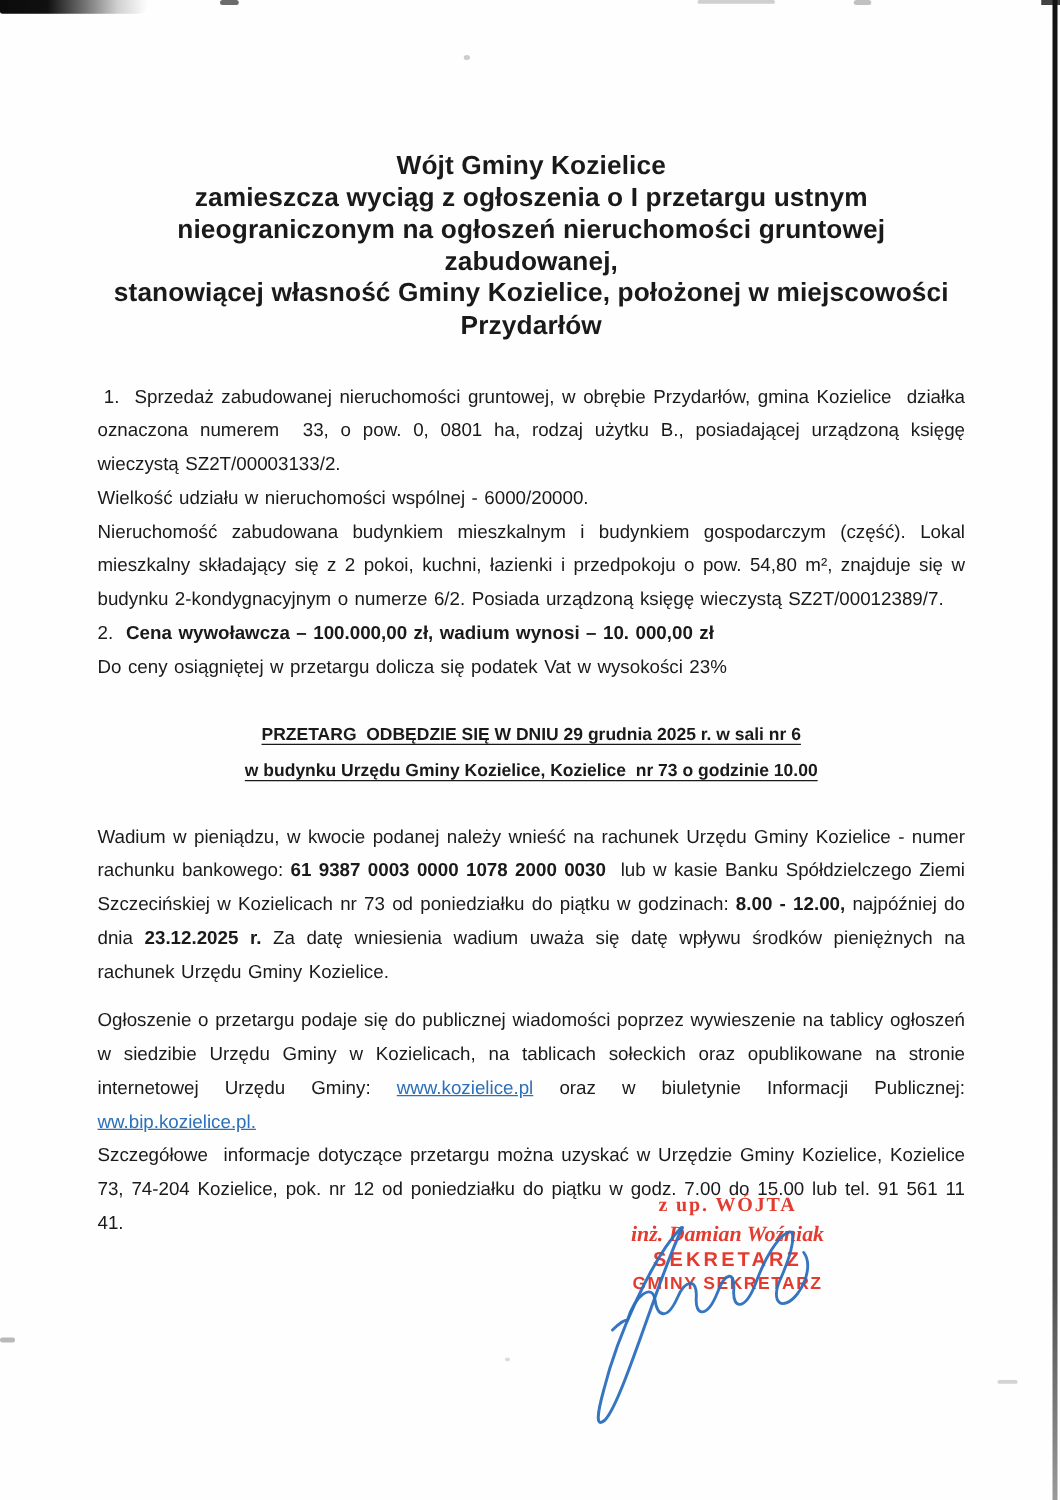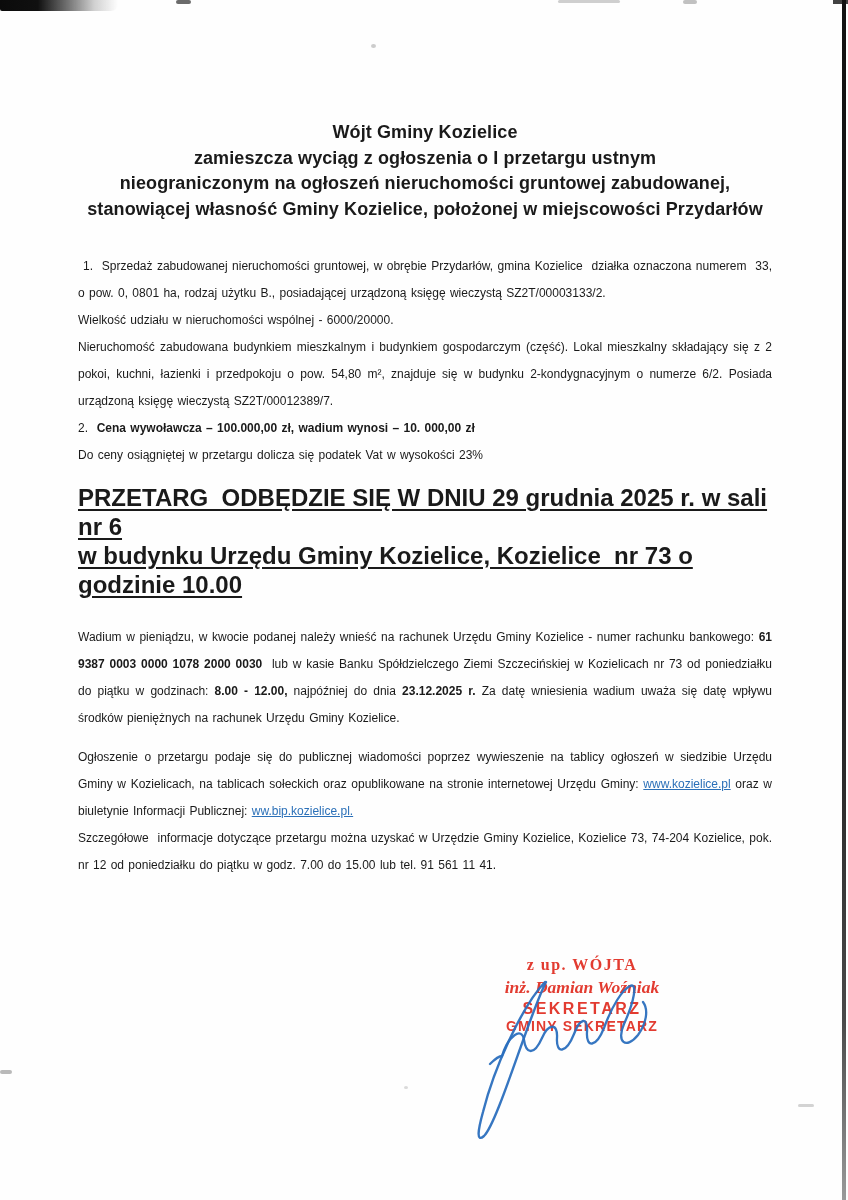--- a/index.html
+++ b/index.html
@@ -32,32 +32,32 @@
   .edge-right{
     left:842px;top:0;width:4px;height:1200px;
     background:linear-gradient(to bottom,#121212 0%,#1c1c1c 55%,#4a4a4a 85%,#9a9a9a 100%);
   }
   .speck-1{left:371px;top:44px;width:5px;height:4px;background:#9a9a9a;opacity:.5;border-radius:50%;}
   .dash-l1{left:0;top:1070px;width:12px;height:4px;background:#8a8a8a;opacity:.6;border-radius:2px;}
   .dash-b1{left:798px;top:1104px;width:16px;height:3px;background:#b5b5b5;opacity:.6;border-radius:2px;}
   .speck-2{left:404px;top:1086px;width:4px;height:3px;background:#c2c2c2;opacity:.6;border-radius:50%;}
   
   .content{position:absolute;left:78px;top:120px;width:694px;}
-  .title{text-align:center;font-weight:bold;font-size:18px;line-height:25.5px;letter-spacing:.1px;}
+  .title{text-align:center;font-weight:bold;font-size:21px;line-height:25.5px;letter-spacing:.1px;}
   .para{
     text-align:justify;
-    font-size:12px;line-height:27px;
+    font-size:15px;line-height:27px;
     word-spacing:1px;
   }
   .first-block{margin-top:31px;text-indent:5px;}
   .b{font-weight:bold;}
   a.lnk{color:var(--link);text-decoration:underline;cursor:pointer;}
   .heading{
-    margin-top:14px;
-    font-weight:bold;font-size:24px;line-height:29px;
+    margin-top:26px;
+    text-align:center;font-weight:bold;font-size:14px;line-height:29px;
   }
   .heading .hline{text-decoration:underline;text-underline-offset:3px;}
   .mt{margin-top:25px;}
   .mt-sm{margin-top:12px;}
   
   .stamp{
     position:absolute;left:468px;top:956px;width:228px;
     text-align:center;color:var(--stamp-red);line-height:1.15;
     user-select:none;
   }

